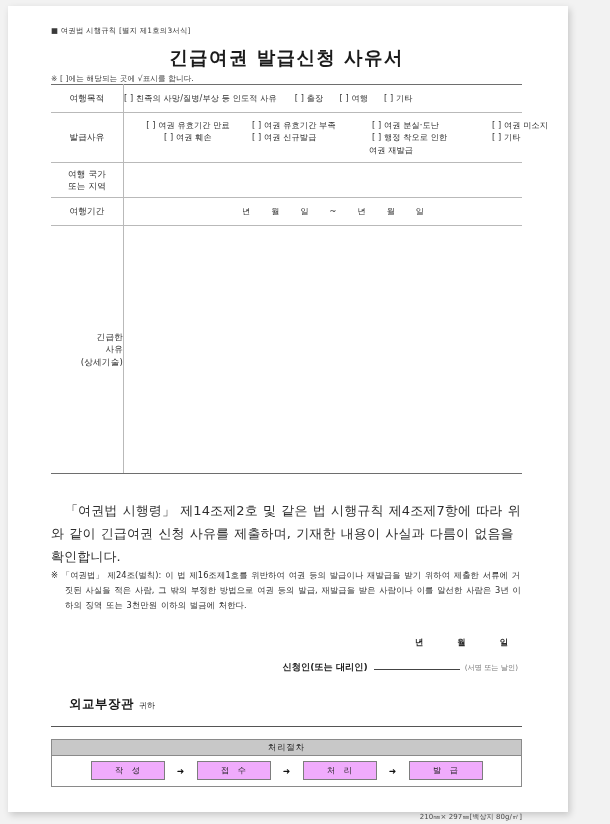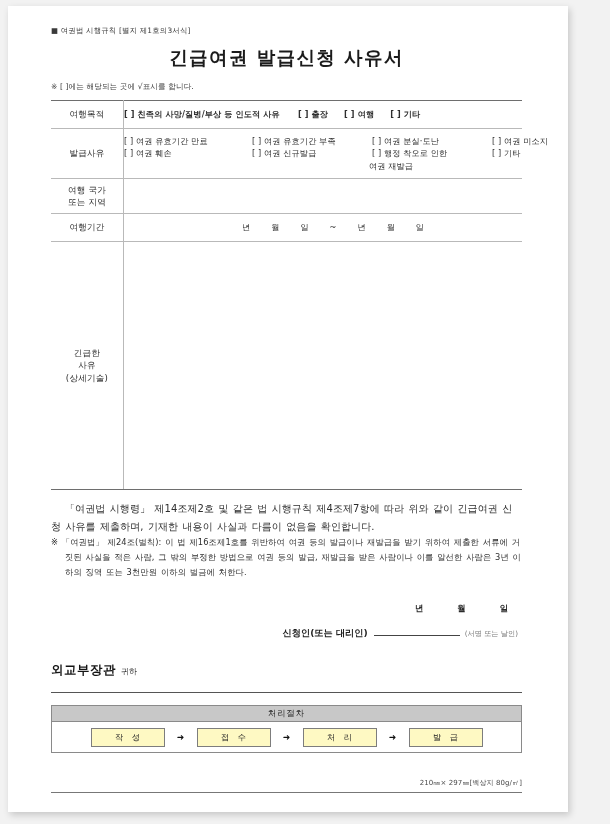--- a/index.html
+++ b/index.html
@@ -38,26 +38,26 @@
     color: #3a3a3a;
     margin-bottom: 9px;
     white-space: nowrap;
   }
   .title {
     text-align: center;
     font-size: 18.5px;
     font-weight: bold;
     letter-spacing: 1.4px;
     color: #1b1b1b;
-    margin: 1px 0 12px 0;
+    margin: 1px 0 4px 0;
   }
   .note {
     font-size: 7.6px;
     color: #3c3c3c;
-    margin-bottom: 8px;
+    margin-bottom: 0;
     letter-spacing: 0.1px;
   }
 
   
   table.form {
     width: 471px;
     border-collapse: collapse;
     table-layout: fixed;
   }
   table.form td {
@@ -81,39 +81,39 @@
     font-size: 8.2px;
     color: #2e2e2e;
     letter-spacing: 0.1px;
   }
   .r-name td { height: 25px; }
   .r-purpose td { height: 27px; }
   .r-reason td { height: 49px; }
   .r-country td { height: 34px; }
   .r-period td { height: 27px; }
   .r-detail td { height: 247px; vertical-align: middle; }
-  .r-detail .lbl { vertical-align: middle; }
+  .r-detail .lbl { vertical-align: middle; text-align: right; }
   table.form tr.r-detail td { border-bottom: 1px solid #6e6e6e; }
 
-  .opts { white-space: nowrap; font-weight: bold; }
+  .opts { white-space: nowrap; }
   .opt { display: inline-block; }
   .reason-line { line-height: 1.5; white-space: nowrap; }
-  .reason-line .o1 { display:inline-block; width: 128px; }
+  .reason-line .o1 { display:inline-block; width: 128px; text-align: center; }
   .reason-line .o2 { display:inline-block; width: 120px; }
   .reason-line .o3 { display:inline-block; width: 120px; }
   .reason-sub { padding-left: 245px; }
   .period { padding-left: 118px; letter-spacing: 3px; font-size: 8.2px; }
   .period span { margin-right: 18px; }
 
   
   .stmt {
-    font-size: 10px;
+    font-size: 13px;
     line-height: 1.75;
     color: #2d2d2d;
-    margin-top: 10px;
+    margin-top: 26px;
     text-indent: 14px;
     letter-spacing: 0.1px;
     word-spacing: 1px;
   }
   .penalty {
     font-size: 8.3px;
     line-height: 1.78;
     color: #2d2d2d;
     padding-left: 14px;
     text-indent: -14px;
@@ -150,20 +150,21 @@
     font-size: 7.2px;
     font-weight: normal;
     color: #787878;
   }
   .minister {
     margin-top: 22px;
     font-size: 12.4px;
     font-weight: bold;
     color: #141414;
     letter-spacing: 0.6px;
+    margin-left: 18px;
   }
   .minister .suffix {
     font-size: 8px;
     font-weight: normal;
     margin-left: 5px;
     color: #3a3a3a;
     letter-spacing: 0;
   }
   .hr-strong {
     border-top: 1px solid #555;
@@ -194,21 +195,21 @@
   .proc-box {
     width: 72px;
     height: 17px;
     line-height: 17px;
     border: 1px solid #7d7d7d;
     text-align: center;
     font-size: 8.2px;
     letter-spacing: 3px;
     text-indent: 3px;
     color: #222;
-    background: #fef9c3;
+    background: #f0abfc;
   }
   .proc-arrow {
     font-size: 9px;
     color: #111;
     width: 14px;
     text-align: center;
     font-weight: bold;
   }
   .paper {
     text-align: right;

